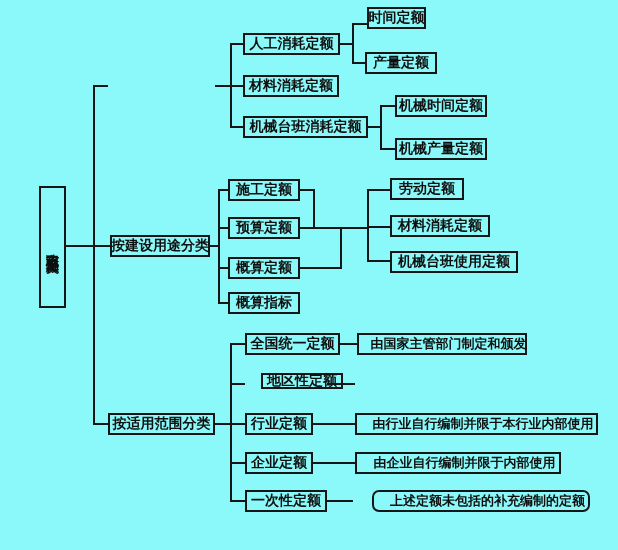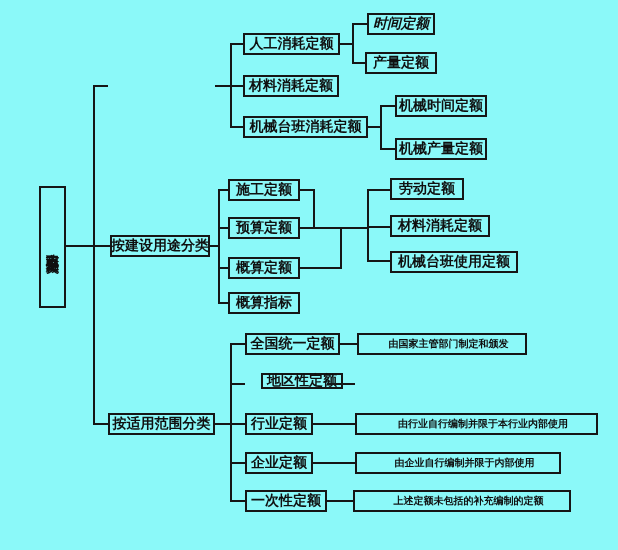--- a/index.html
+++ b/index.html
@@ -25,40 +25,40 @@
     color:var(--text);
     font-size:14px;
     font-weight:700;
     line-height:18px;
     display:flex;
     align-items:center;
     justify-content:center;
     white-space:nowrap;
     background:transparent;
   }
-  .node.small{font-size:10px;padding-left:13px;}
+  .node.small{font-size:13px;padding-left:13px;}
   .h,.v{position:absolute;background:var(--line);}
   .h{height:2px;}
   .v{width:2px;}
 
   
   .n-root{
     left:39px;top:186px;width:27px;height:122px;
     writing-mode:vertical-rl;
     text-orientation:upright;
     font-size:13px;
     letter-spacing:1px;
     line-height:23px;
     padding:2px 0;
   }
 
   
   .n-b1  {left:107px;top:75px; width:108px;height:22px;}
   .n-b1c1{left:243px;top:33px; width:97px; height:22px;}
-  .n-b1c1a{left:367px;top:13px;width:68px; height:22px;font-style:italic;}
+  .n-b1c1a{left:367px;top:7px;width:59px; height:22px;}
   .n-b1c1b{left:365px;top:52px;width:72px; height:22px;}
   .n-b1c2{left:243px;top:75px; width:96px; height:22px;}
   .n-b1c3{left:243px;top:116px;width:125px;height:22px;}
   .n-b1c3a{left:395px;top:95px;width:92px; height:22px;}
   .n-b1c3b{left:395px;top:138px;width:92px;height:22px;}
 
   
   .n-b2  {left:110px;top:235px;width:100px;height:22px;}
   .n-b2c1{left:228px;top:179px;width:72px;height:22px;}
   .n-b2c2{left:228px;top:217px;width:72px;height:22px;}
@@ -72,21 +72,21 @@
   .n-b3  {left:108px;top:413px;width:107px;height:22px;}
   .n-b3c1{left:245px;top:333px;width:95px;height:22px;}
   .n-b3d1{left:357px;top:333px;width:170px;height:22px;}
   .n-b3c2{left:245px;top:373px;width:82px;height:16px;margin-left:16px;}
   .n-b3d2{left:355px;top:373px;width:244px;height:22px;}
   .n-b3c3{left:245px;top:413px;width:68px;height:22px;}
   .n-b3d3{left:355px;top:413px;width:243px;height:22px;}
   .n-b3c4{left:245px;top:452px;width:68px;height:22px;}
   .n-b3d4{left:355px;top:452px;width:206px;height:22px;}
   .n-b3c5{left:245px;top:490px;width:82px;height:22px;}
-  .n-b3d5{left:353px;top:490px;width:218px;height:22px;}
+  .n-b3d5{left:372px;top:490px;width:218px;height:22px;border-radius:7px;}
 
   .caption{
     position:absolute;
     left:0;top:521px;width:618px;
     text-align:center;
     font-size:16px;
     font-weight:700;
     color:var(--text);
     letter-spacing:1px;
   }

